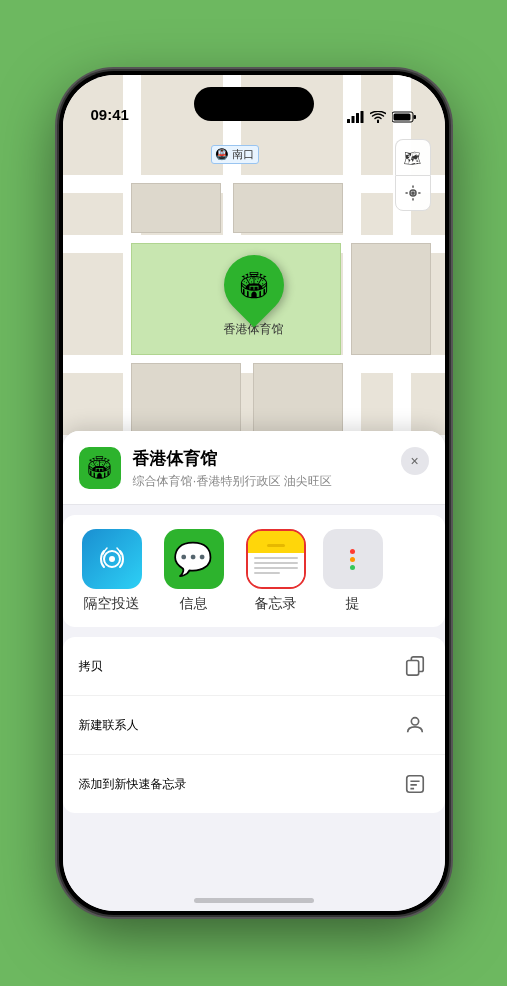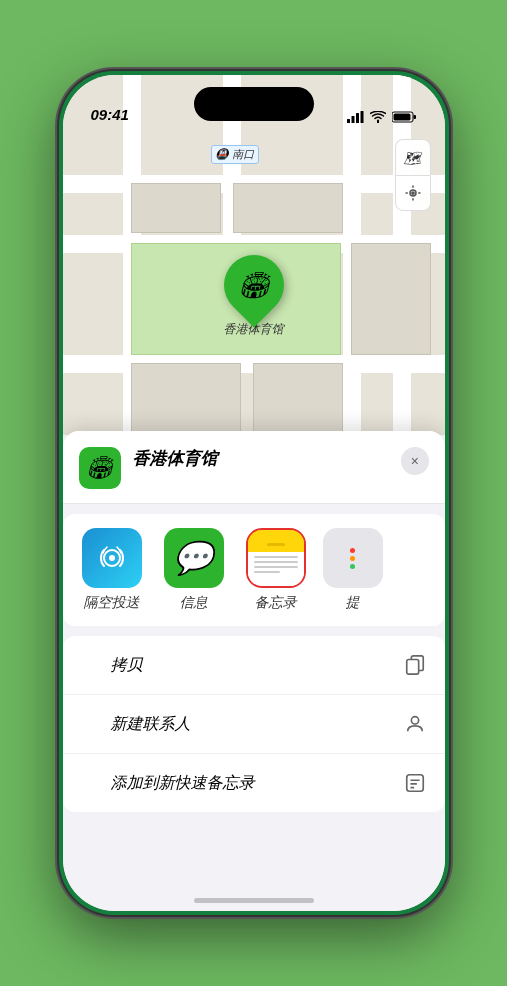--- a/index.html
+++ b/index.html
@@ -8,26 +8,25 @@
       height: 986px;
       background: #6db860;
       display: flex;
       align-items: center;
       justify-content: center;
       font-family: -apple-system, 'PingFang SC', 'Helvetica Neue', sans-serif;
     }
     .phone-frame {
       width: 390px;
       height: 844px;
-      background: #15803d;
+      background: #000000;
       border-radius: 55px;
       position: relative;
       box-shadow: 0 0 0 2px #333, 0 0 0 4px #555, 0 20px 60px rgba(0,0,0,0.5);
       overflow: hidden;
-      font-style: italic;
     }
     .phone-screen {
       position: absolute;
       top: 4px;
       left: 4px;
       right: 4px;
       bottom: 4px;
       border-radius: 52px;
       overflow: hidden;
       background: #e8e8e8;
@@ -275,23 +274,22 @@
     }
     .action-item {
       display: flex;
       align-items: center;
       justify-content: space-between;
       padding: 15px 16px;
       border-bottom: 1px solid #f0f0f0;
     }
     .action-item:last-child { border-bottom: none; }
     .action-label {
-      font-size: 16px;
+      font-size: 12px;
       color: #000;
-      margin-left: 32px;
     }
     .action-icon {
       width: 28px;
       height: 28px;
       display: flex;
       align-items: center;
       justify-content: center;
       color: #666;
       font-size: 20px;
     }
@@ -391,20 +389,21 @@
       </div>
       <div class="pin-label">香港体育馆</div>
     </div>
 
     <div class="bottom-sheet">
 
       <div class="place-header">
         <div class="place-icon">🏟</div>
         <div class="place-info">
           <div class="place-name">香港体育馆</div>
+          <div class="place-desc">综合体育馆·香港特别行政区 油尖旺区</div>
         </div>
         <div class="close-btn">
           <span>×</span>
         </div>
       </div>
 
       <div class="share-row">
 
         <div class="share-item">
           <div class="share-icon airdrop">

